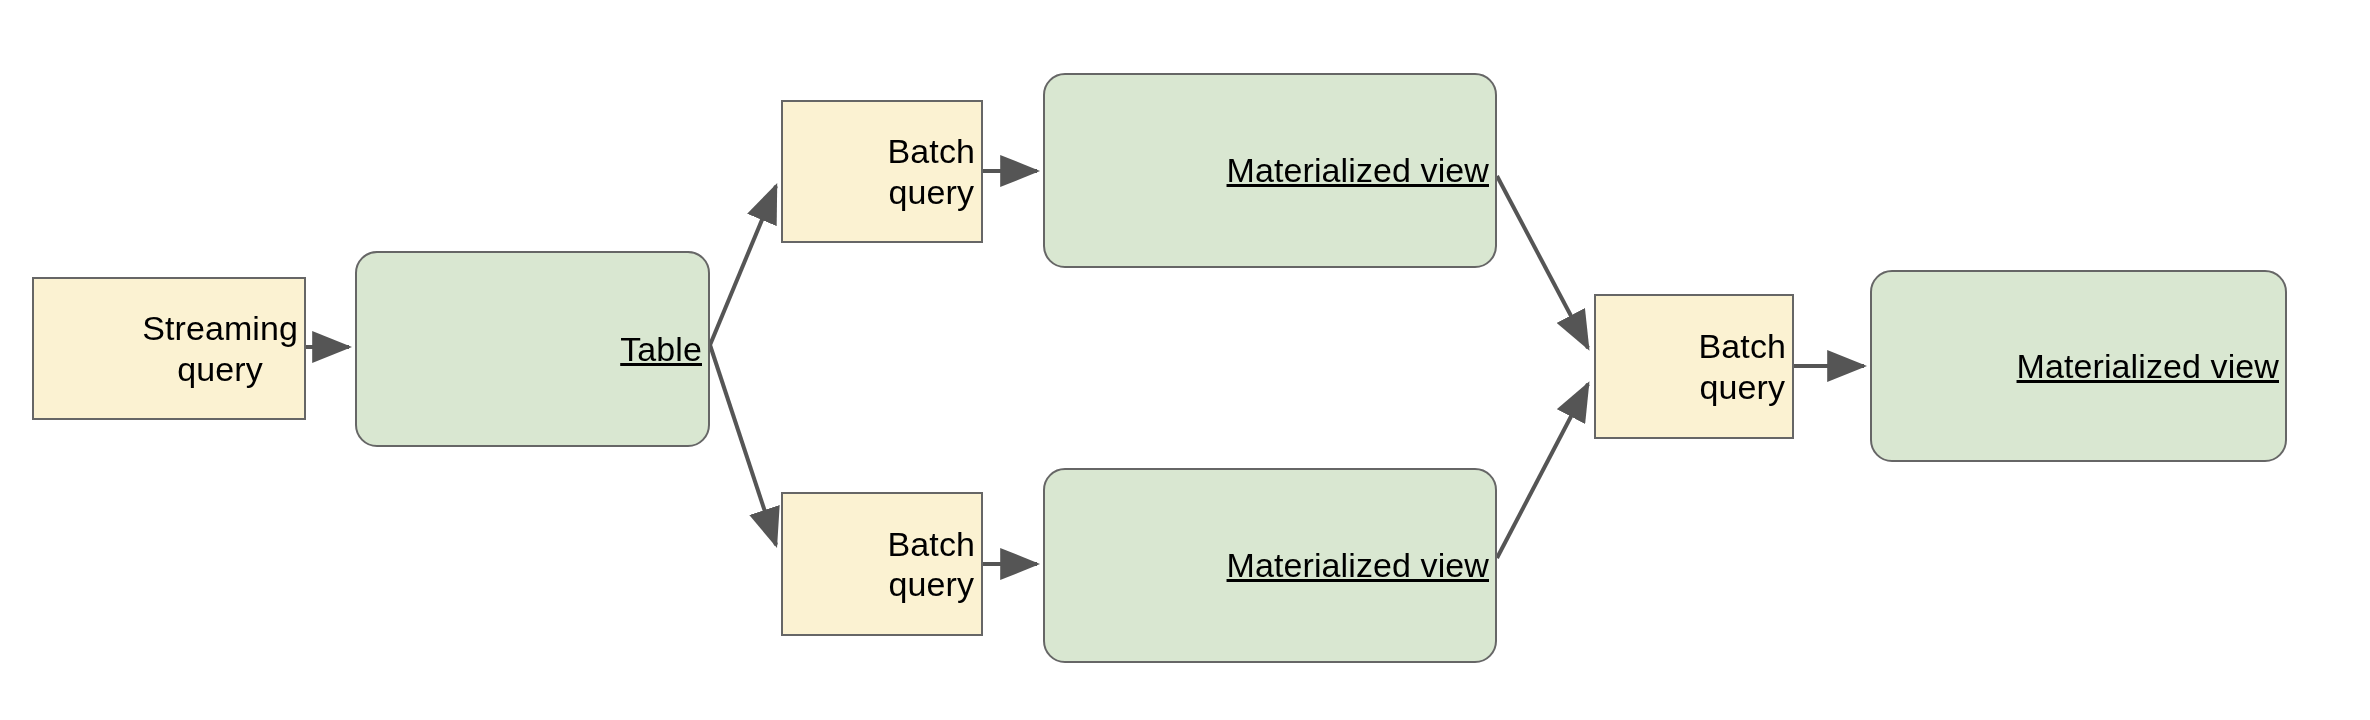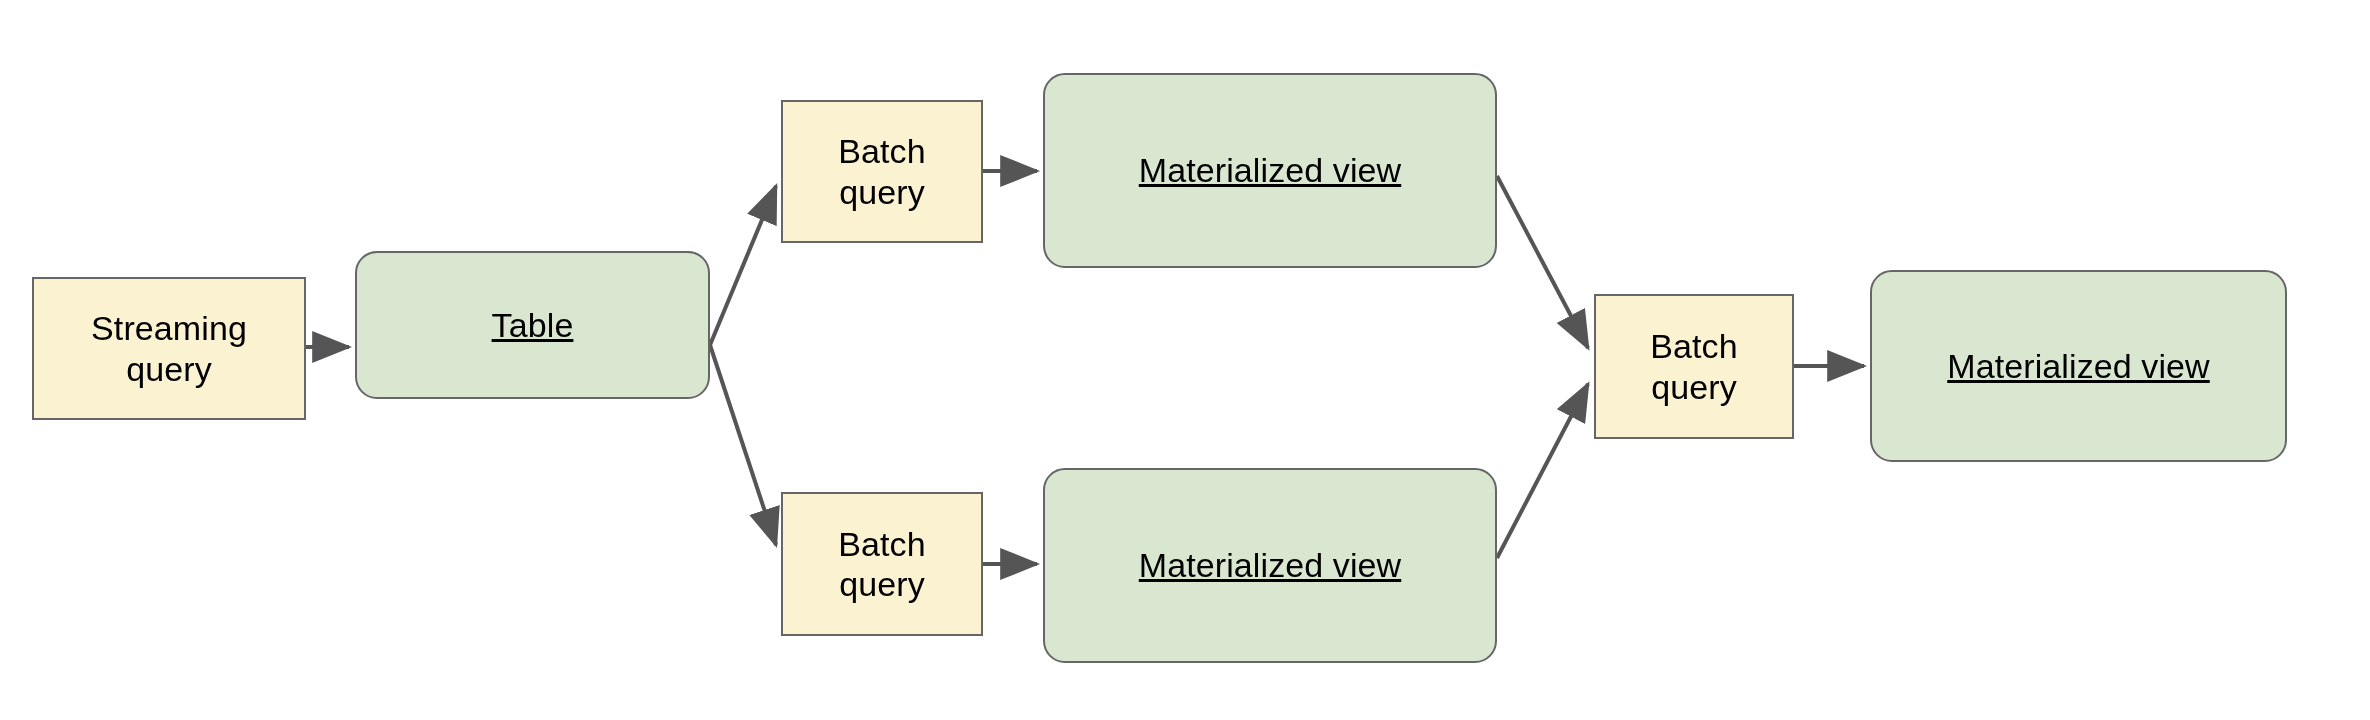--- a/index.html
+++ b/index.html
@@ -26,21 +26,21 @@
     top: 0;
     width: 2370px;
     height: 720px;
     pointer-events: none;
   }
   .node {
     position: absolute;
     box-sizing: border-box;
     display: flex;
     align-items: center;
-    justify-content: center;
+    justify-content: flex-end;
     text-align: center;
     color: #000000;
     font-family: "Liberation Sans", sans-serif;
     font-size: 34px;
     line-height: 1.18;
     letter-spacing: 0.1px;
     border: 2px solid #666666;
     white-space: pre-line;
     z-index: 2;
   }
@@ -85,21 +85,21 @@
     <polyline points="1497,558 1588,384" fill="none" stroke="#555555" stroke-width="4" marker-end="url(#arrowhead)"></polyline>
 
     <polyline points="1794,366 1864,366" fill="none" stroke="#555555" stroke-width="4" marker-end="url(#arrowhead)"></polyline>
   </svg>
 
   <div class="node query" style="left: 32px; top: 277px; width: 274px; height: 143px; background: rgb(251, 242, 210); border-color: rgb(102, 102, 102); color: rgb(0, 0, 0); border-radius: 0px;">
     <span class="label">Streaming
 query</span>
   </div>
 
-  <div class="node store" style="left: 355px; top: 251px; width: 355px; height: 148px; background: rgb(217, 231, 209); border-color: rgb(102, 102, 102); color: rgb(0, 0, 0); border-radius: 22px;">
+  <div class="node store" style="left: 355px; top: 251px; width: 355px; height: 196px; background: rgb(217, 231, 209); border-color: rgb(102, 102, 102); color: rgb(0, 0, 0); border-radius: 22px;">
     <span class="label">Table</span>
   </div>
 
   <div class="node query" style="left: 781px; top: 100px; width: 202px; height: 143px; background: rgb(251, 242, 210); border-color: rgb(102, 102, 102); color: rgb(0, 0, 0); border-radius: 0px;">
     <span class="label">Batch
 query</span>
   </div>
 
   <div class="node store" style="left: 1043px; top: 73px; width: 454px; height: 195px; background: rgb(217, 231, 209); border-color: rgb(102, 102, 102); color: rgb(0, 0, 0); border-radius: 22px;">
     <span class="label">Materialized view</span>

